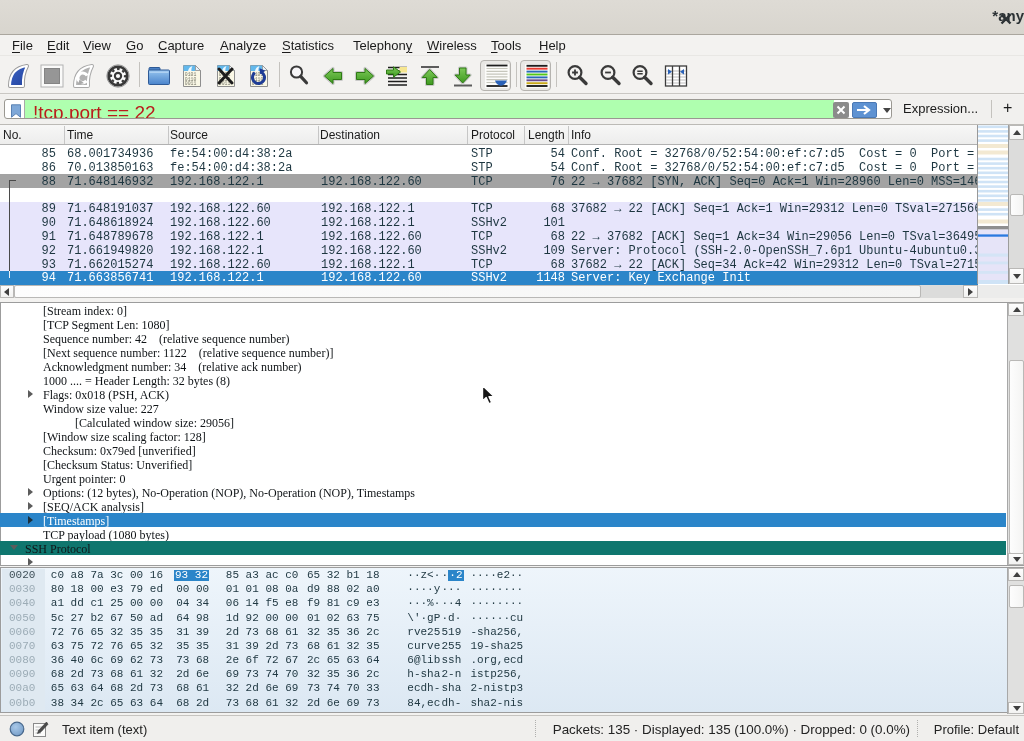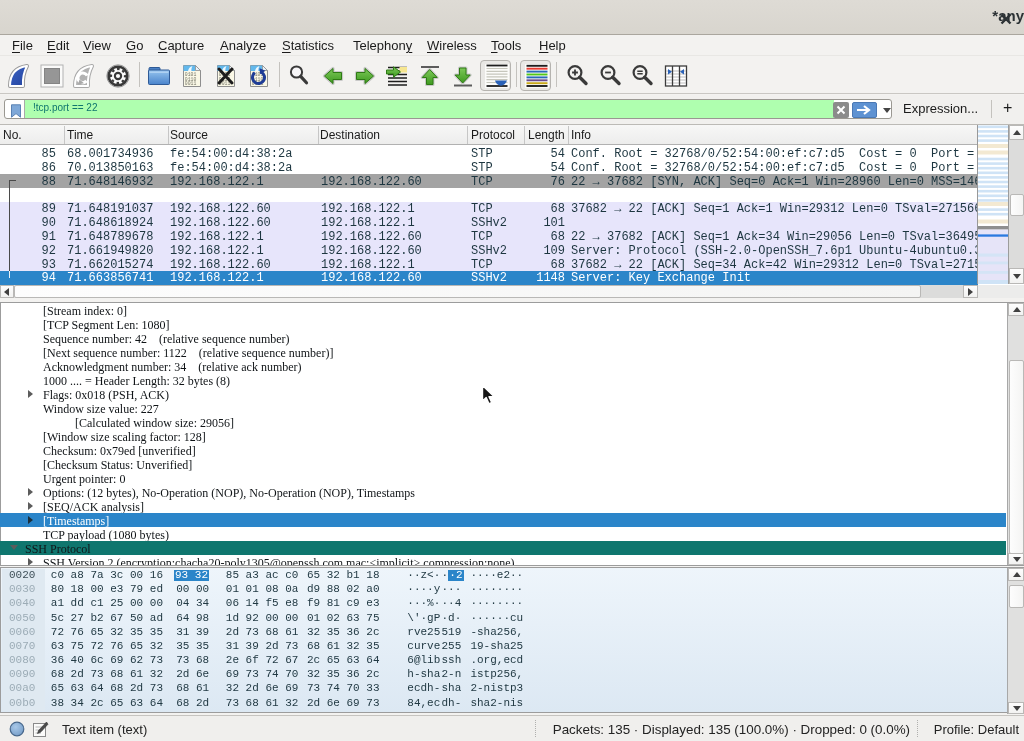--- a/index.html
+++ b/index.html
@@ -22,21 +22,21 @@
   .tbi { position:absolute; top:8px; }
   .tsep { position:absolute; top:7px; width:1px; height:25px; background:#c4c2be; }
   .tbtn { position:absolute; top:5px; width:31px; height:31px; background:#e9e8e5;
     border:1px solid #b5b3af; border-radius:4px; }
   
   #filterrow { left:0; top:95px; width:1024px; height:30px; background:#f1f0ee;
     border-bottom:1px solid #bcbab6; }
   #ffield { position:absolute; left:4px; top:4px; width:888px; height:20px;
     background:#fff; border:1px solid #9a9892; border-radius:3px; overflow:hidden; }
   #fgreen { position:absolute; left:19px; top:0; width:810px; bottom:0; background:#afffaf; }
-  #ftext { position:absolute; left:9px; top:2px; font-size:10px; color:#0f766e; }
+  #ftext { position:absolute; left:9px; top:2px; font-size:19px; color:#b91c1c; }
   #fexpr { position:absolute; left:903px; top:6px; font-size:13px; color:#1b1b1b; }
   #fplus { position:absolute; left:1003px; top:4px; font-size:16px; color:#1b1b1b; }
   
   #plist { left:0; top:125px; width:1024px; height:173px; background:#fff; }
   #phead { position:absolute; left:0; top:0; width:1024px; height:20px;
     background:linear-gradient(#f7f7f7,#ededec); border-bottom:1px solid #b1b1b1; }
   .hc { position:absolute; top:3px; font-size:12px; color:#1b1b1b; }
   .hsep { position:absolute; top:1px; width:1px; height:18px; background:#c6c6c6; }
   .prow { position:absolute; left:0; width:978px; height:14px; font-size:12px;
     font-family:"Liberation Mono", monospace; color:#1d3640; white-space:pre; overflow:hidden; }
@@ -427,21 +427,20 @@
     </div>
   <div class="drow abs" style="top:527.2px;">
       <span class="t">TCP payload (1080 bytes)</span>
     </div>
   <div class="drow abs dgray" style="top:541.2px;">
       <div class="tri" style="left:10px; top:4px; border-left:4px solid transparent; border-right:4px solid transparent; border-top:5px solid #5c5c5c;"></div>
       <span class="t" style="left:25px;">SSH Protocol</span>
     </div>
   <div class="drow abs" style="top:555.2px; height:10px; overflow:hidden;">
       <div class="tri" style="left:28px; top:3px; border-top:4px solid transparent; border-bottom:4px solid transparent; border-left:5px solid #5c5c5c;"></div>
-      <span class="t">SSH Version 2 (encryption:chacha20-poly1305@openssh.com mac:&lt;implicit&gt; compression:none)</span>
     </div>
 
   <div class="abs" style="left:1007px; top:303px; width:17px; height:262px; background:#e0e0df; border-left:1px solid #a8a8a8;">
     <div class="sbbtn" style="left:0px; top:0px; width:16px; height:13px;"></div>
     <div class="arr" style="left:4.5px; top:4px; border-left:4px solid transparent; border-right:4px solid transparent; border-bottom:5px solid #404040;"></div>
     <div class="sbthumb" style="left:0.5px; top:57px; width:15px; height:194px;"></div>
     <div class="sbbtn" style="left:0px; top:250px; width:16px; height:12px;"></div>
     <div class="arr" style="left:4.5px; top:254px; border-left:4px solid transparent; border-right:4px solid transparent; border-top:5px solid #404040;"></div>
   </div>
 

